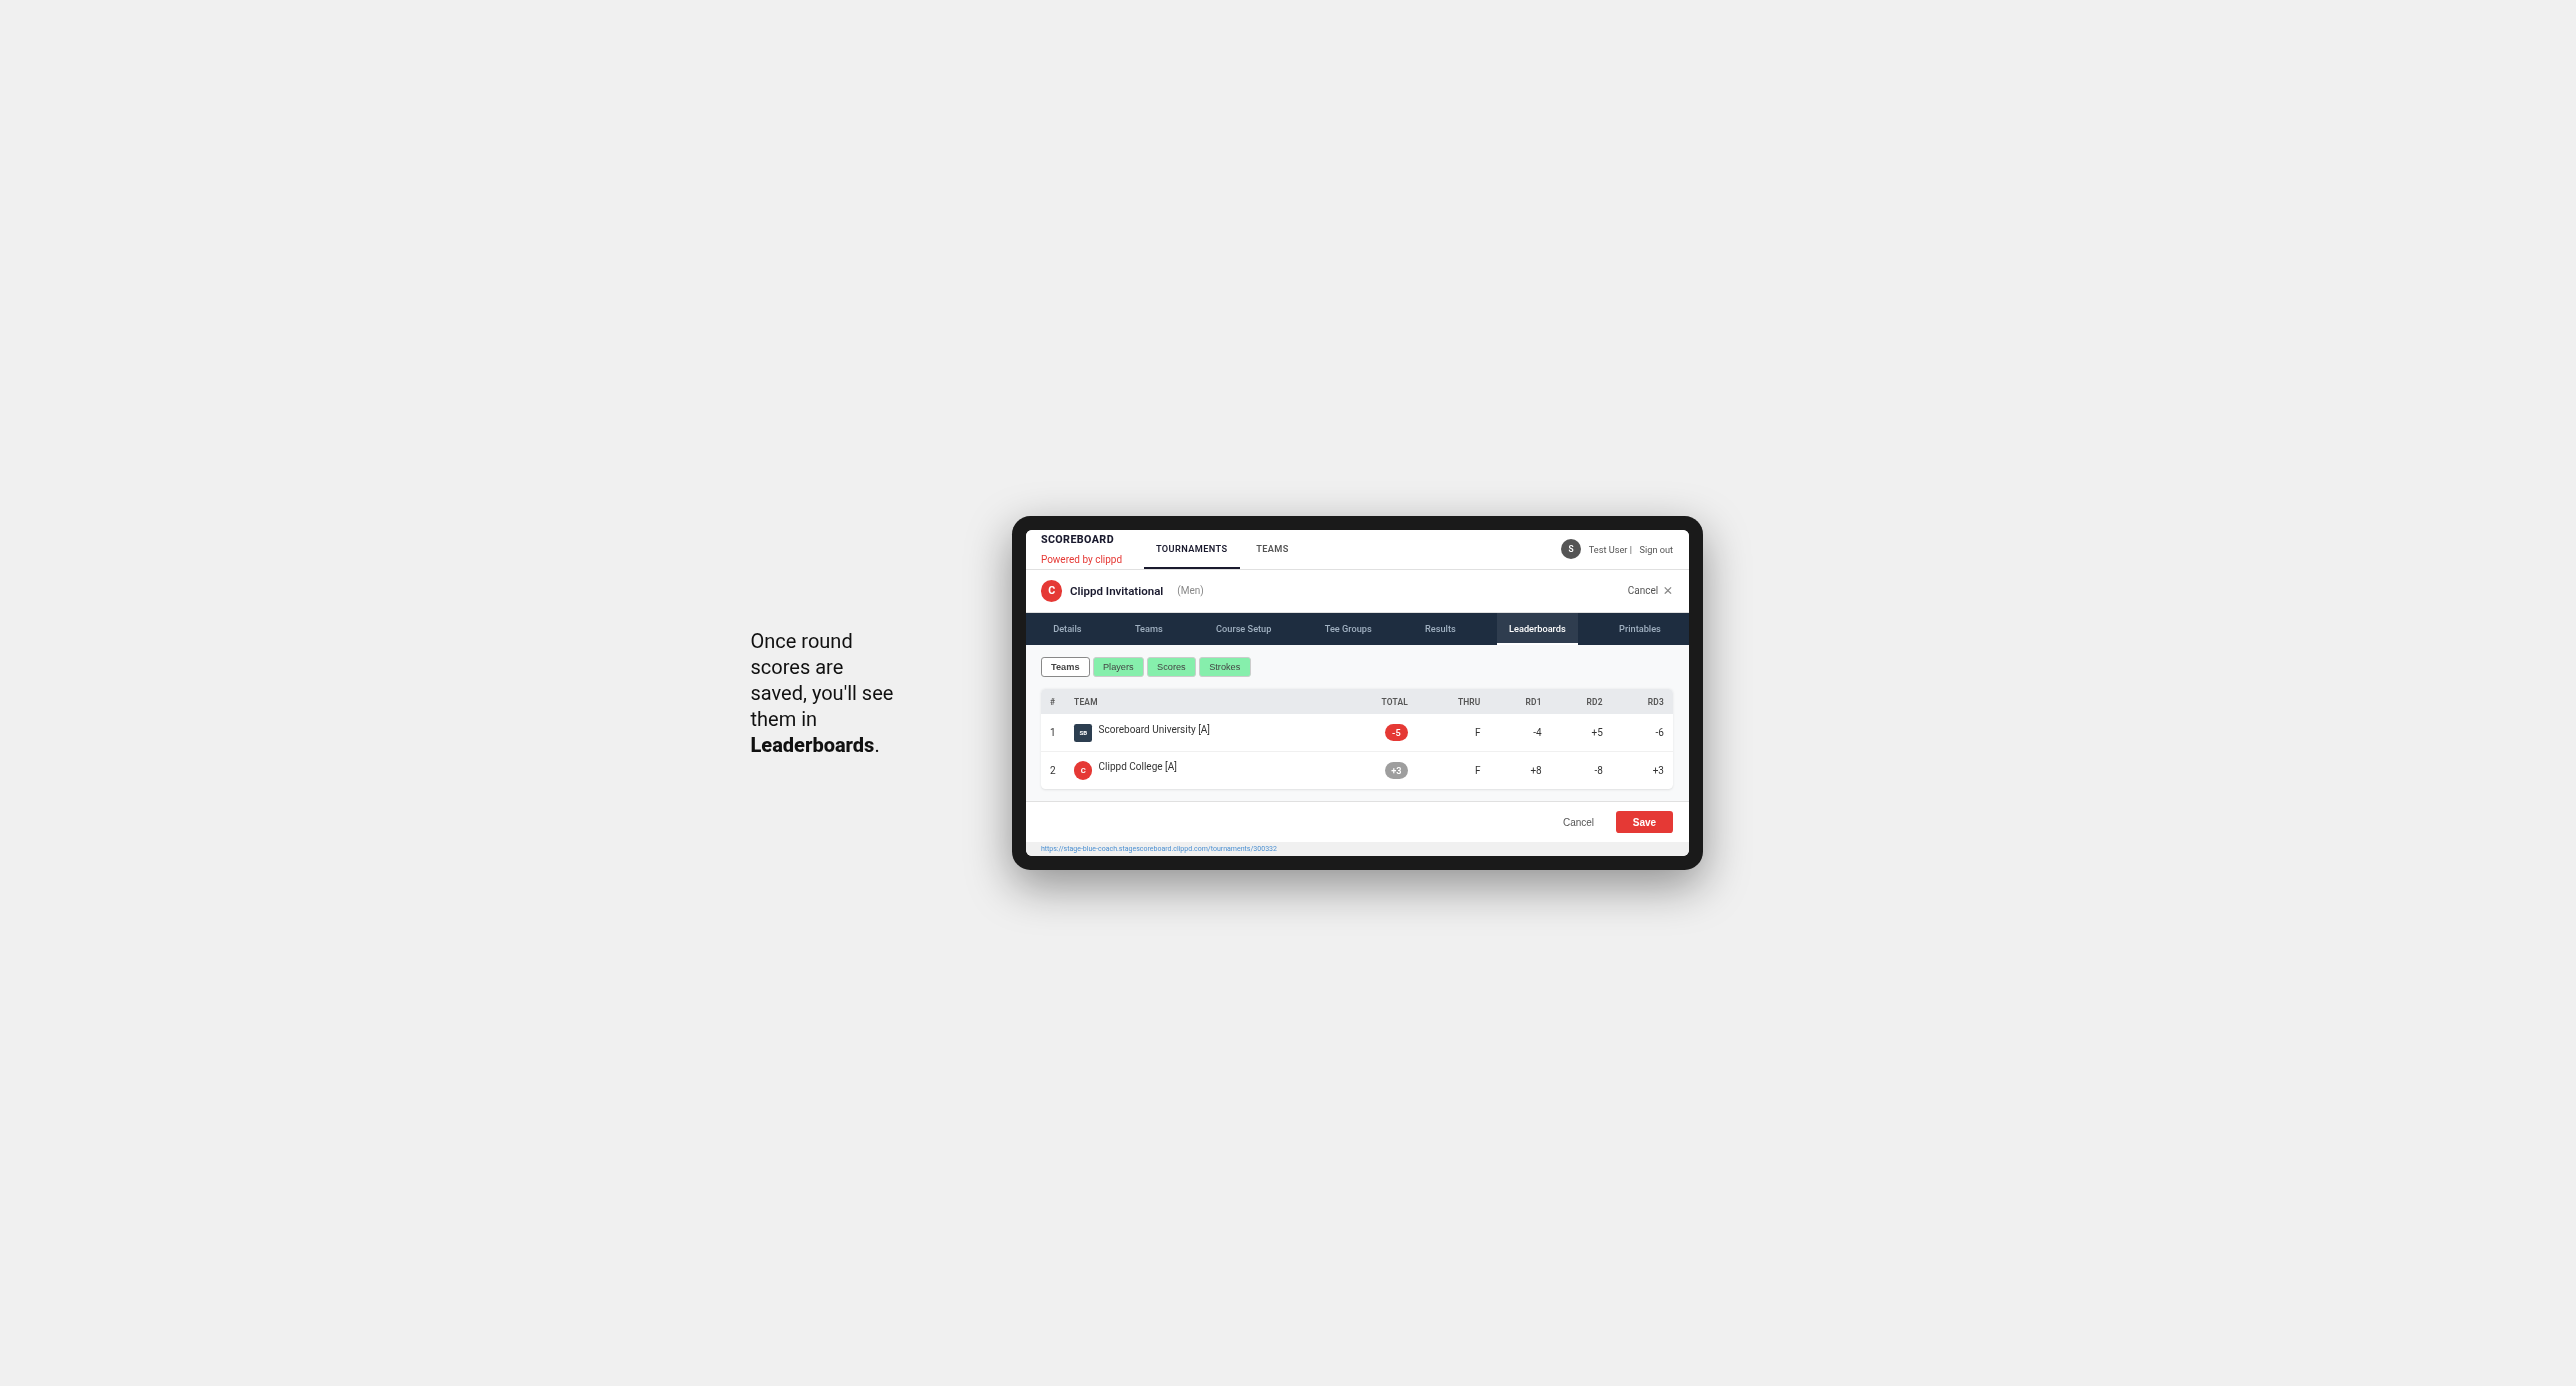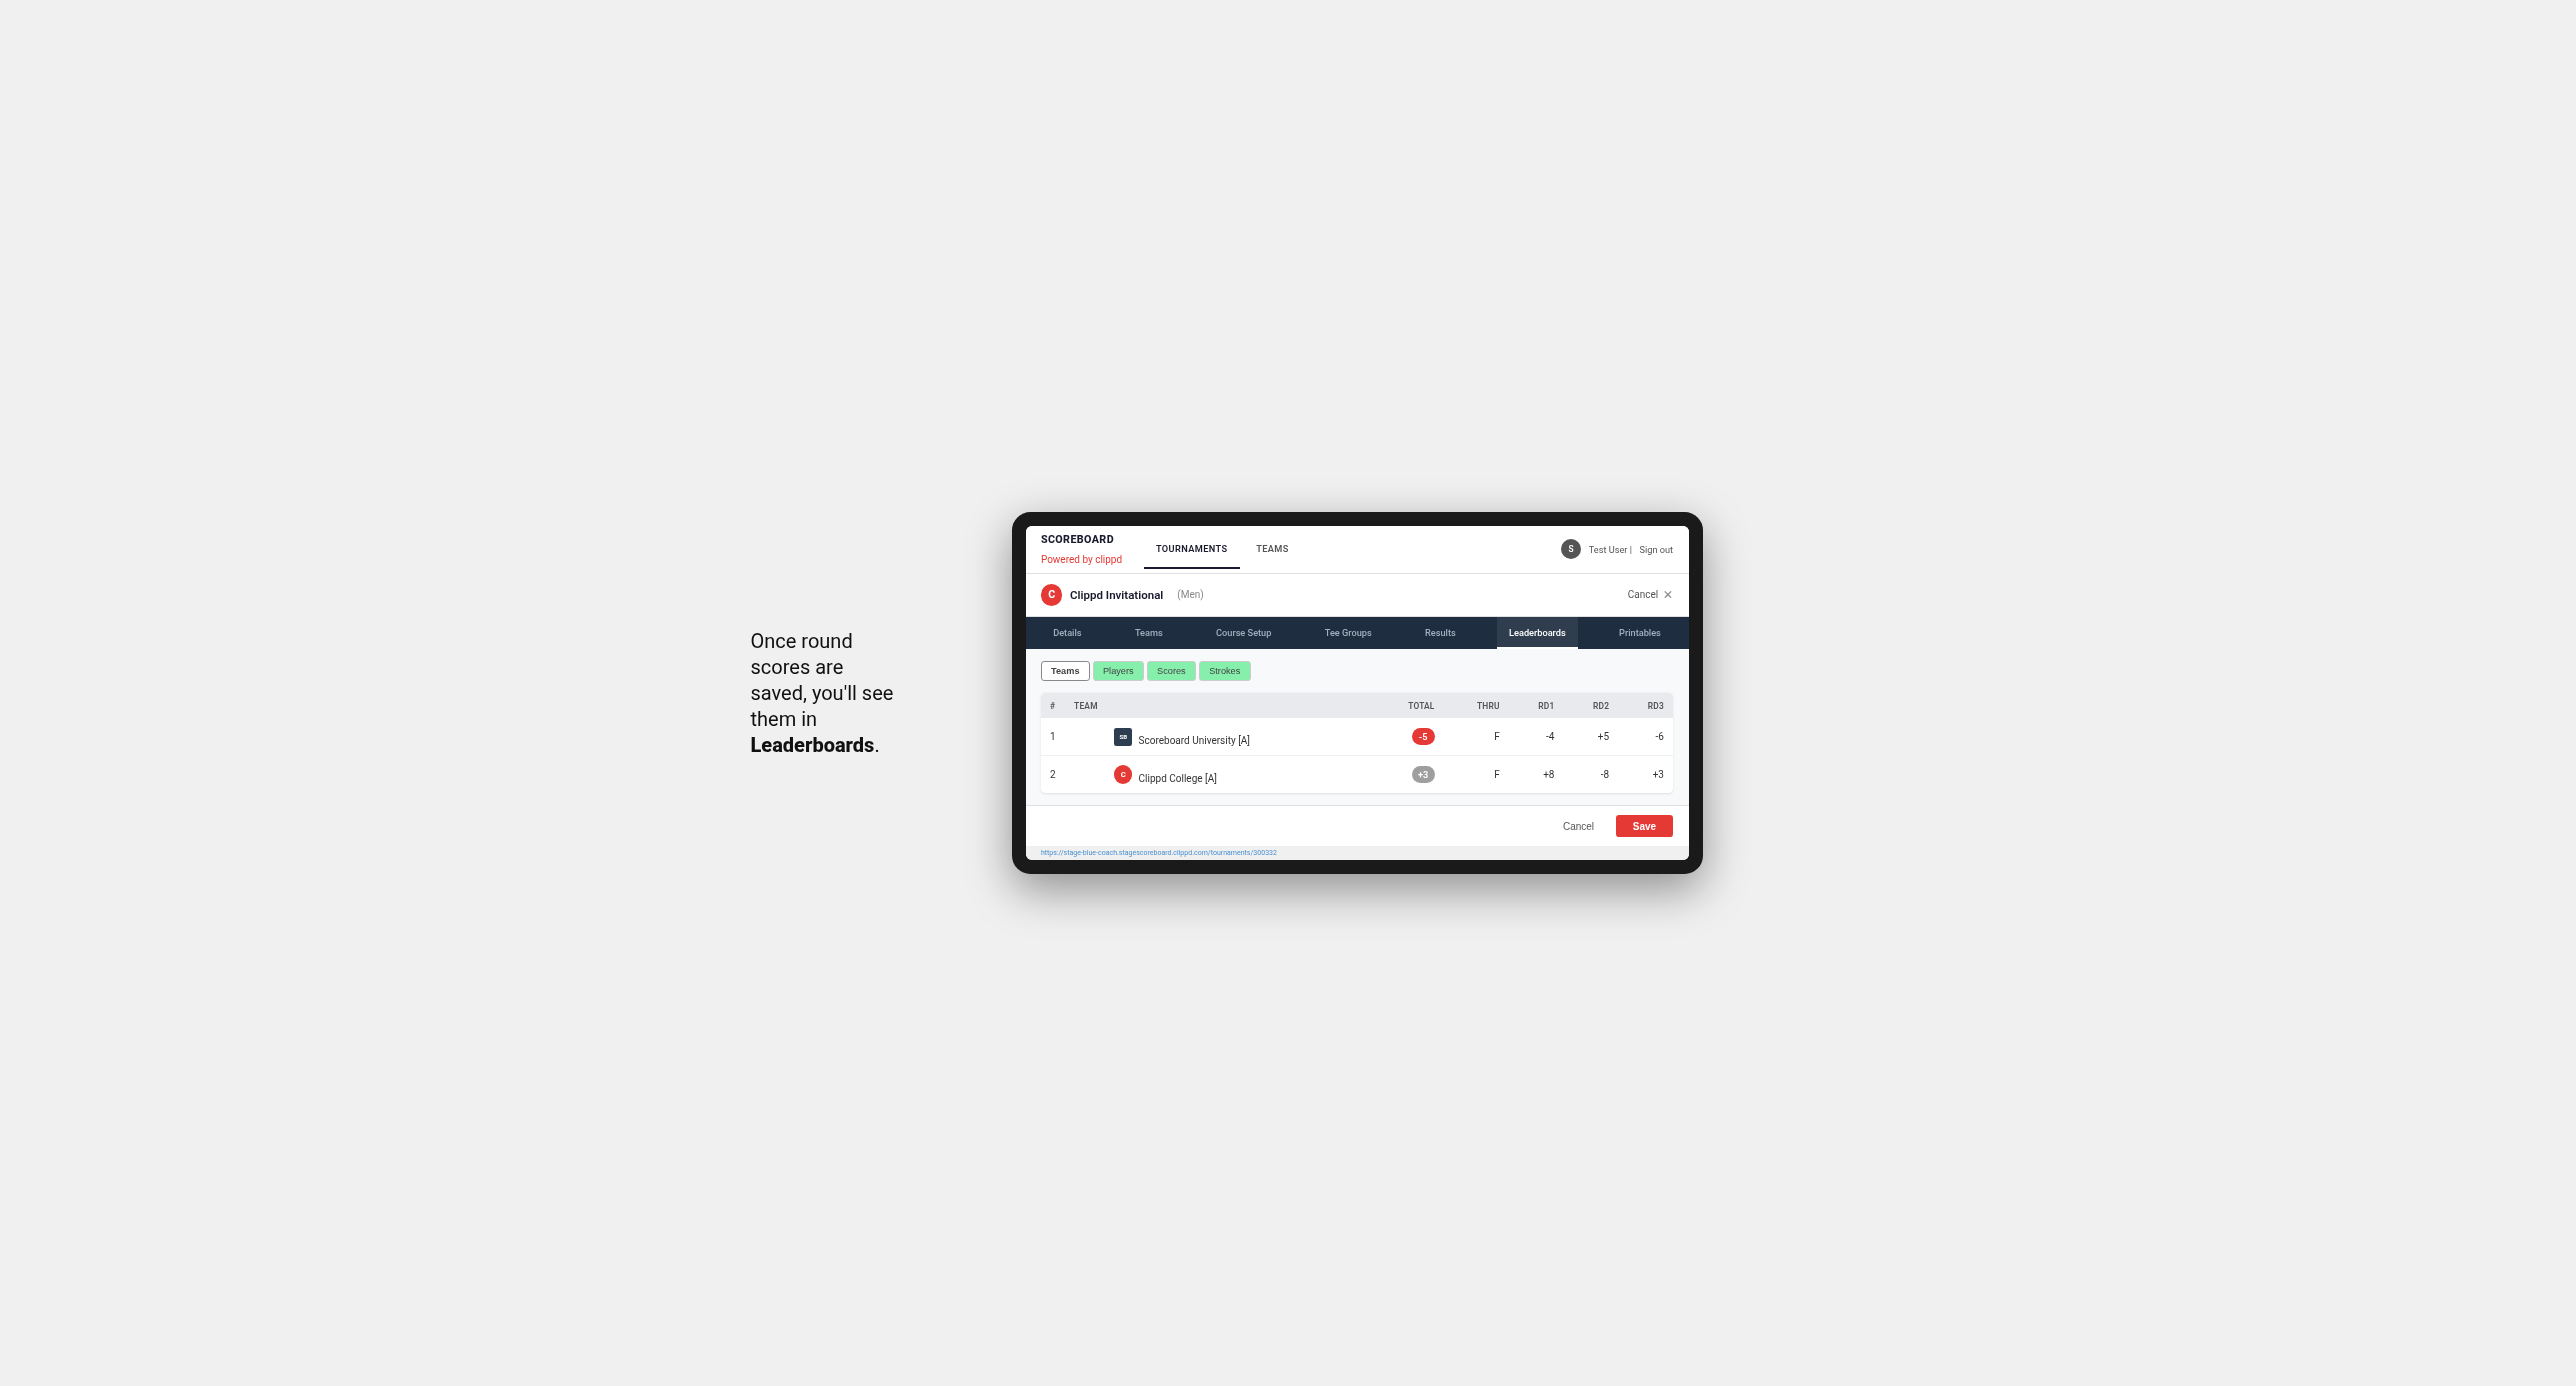--- a/index.html
+++ b/index.html
@@ -44,21 +44,21 @@
       display: flex;
       flex-direction: column;
     }
     
     .top-nav {
       background: #fff;
       border-bottom: 0.8px solid #e0e0e0;
       display: flex;
       align-items: center;
       padding: 0 15.4px;
-      height: 48px;
+      height: 40px;
       gap: 0;
     }
     .brand {
       display: flex;
       flex-direction: column;
       margin-right: 21.5px;
     }
     .brand-title {
       font-size: 10.7px;
       font-weight: 800;
@@ -247,23 +247,22 @@
     .leaderboard-table tr:last-child td {
       border-bottom: none;
     }
     .rank-cell {
       color: #888;
       font-size: 10px;
       width: 23px;
     }
     .team-cell {
       display: flex;
-      align-items: flex-end;
+      align-items: flex-start;
       gap: 6.1px;
-      margin-left: 40px;
     }
     .team-logo-sb {
       width: 18.4px;
       height: 18.4px;
       background: #2c3e50;
       border-radius: 2.3px;
       display: flex;
       align-items: center;
       justify-content: center;
       color: white;

